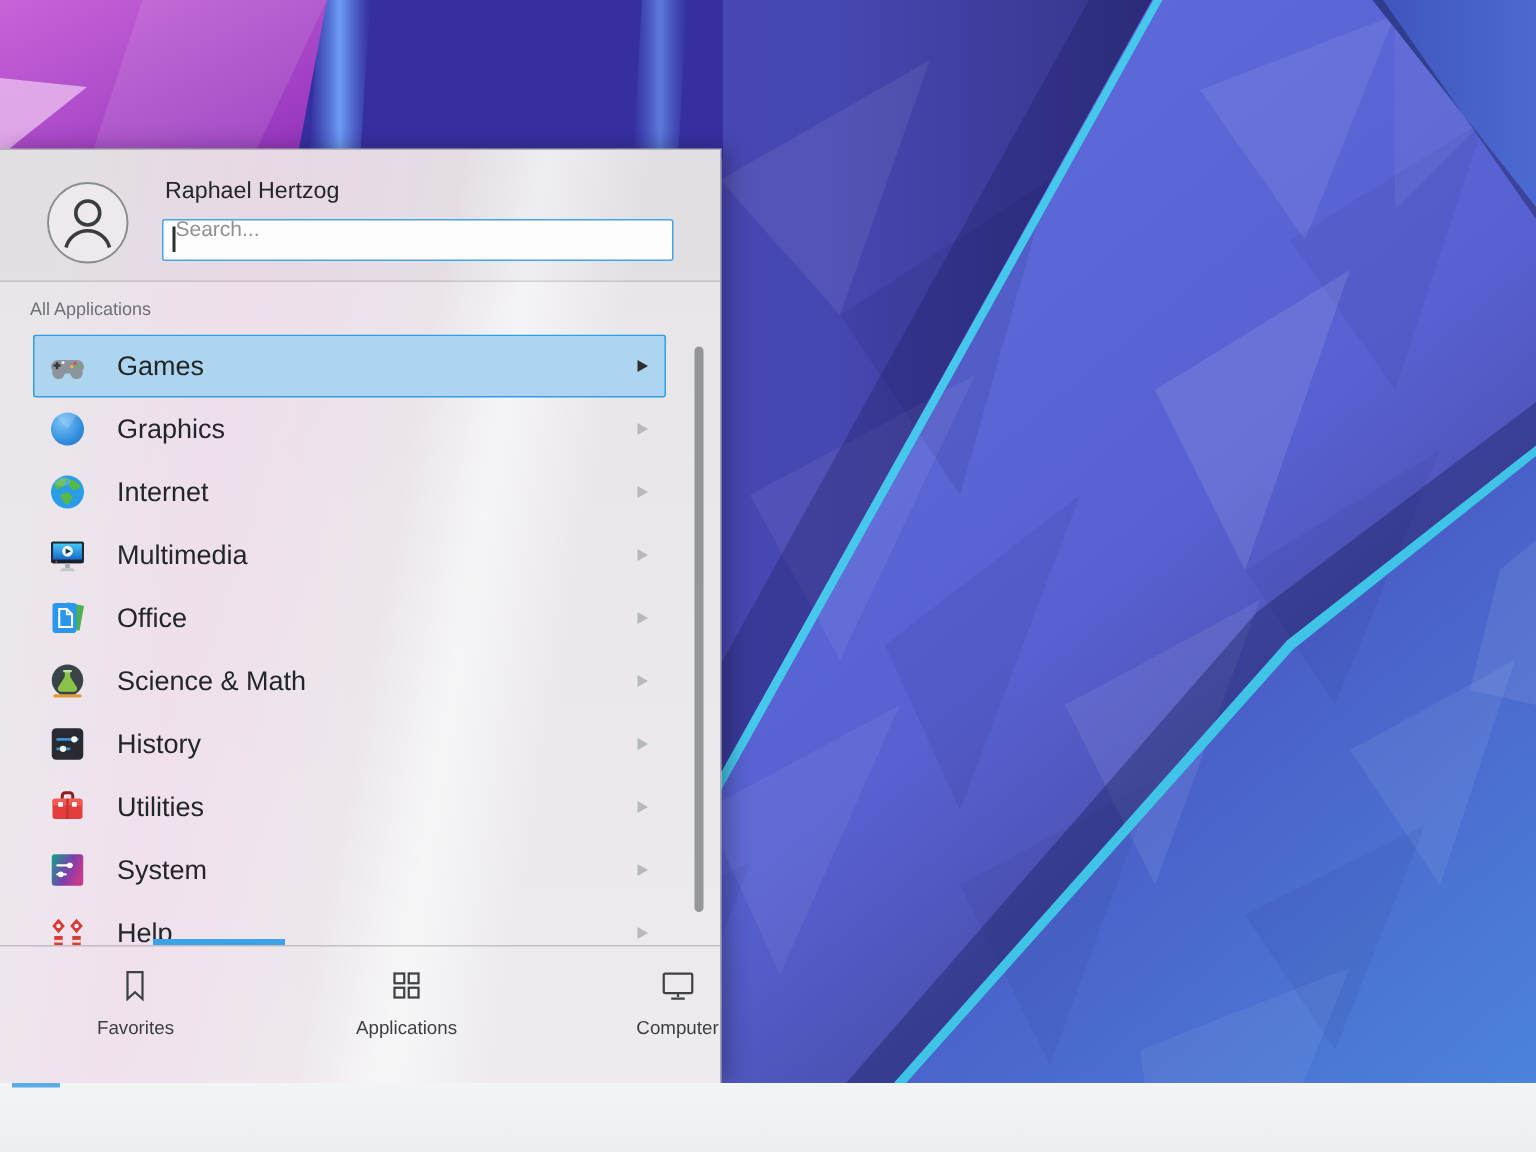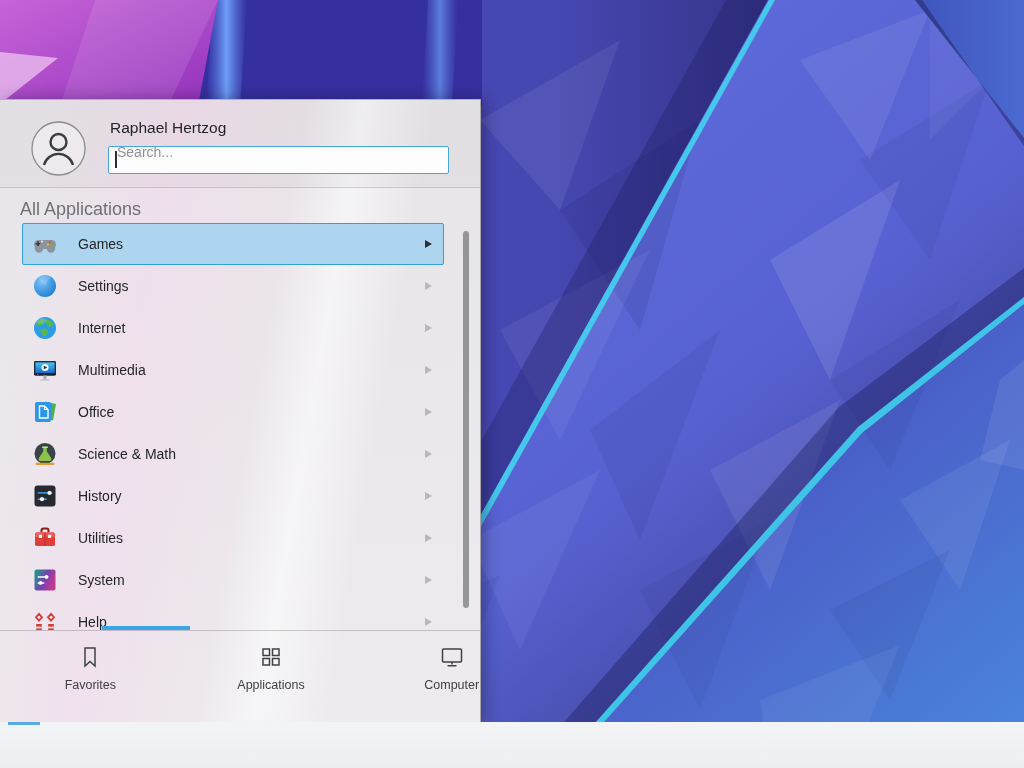--- a/index.html
+++ b/index.html
@@ -22,28 +22,28 @@
   .avatar{position:absolute;left:31px;top:21px;width:55px;height:55px;}
   .user-name{position:absolute;left:110px;top:19px;font-size:15.5px;color:#232629;}
   .search-wrap{position:absolute;left:108px;top:46px;width:341px;height:28px;box-sizing:border-box;
     background:#fdfdfd;border:1.5px solid #46a6e3;border-radius:2px;}
   .search-wrap input{position:absolute;left:0;top:0;width:100%;height:100%;box-sizing:border-box;
     border:none;outline:none;background:transparent;padding:0 6px 16px 8px;
     font-family:"Liberation Sans",sans-serif;font-size:14px;color:#8b5cf6;}
   .search-wrap input::placeholder{color:#8f9294;opacity:1;}
   .caret{position:absolute;left:6px;top:4px;width:1.5px;height:17px;background:#2c2f31;}
   .hr1{position:absolute;left:0;top:87px;width:100%;height:1px;background:rgba(0,0,0,.15);}
-  .section-label{position:absolute;left:20px;top:99px;font-size:18px;color:#6e7175;}
+  .section-label{position:absolute;left:20px;top:99px;font-size:12px;color:#6e7175;}
 
   .list{position:absolute;left:0;top:123px;width:481px;height:407px;overflow:hidden;}
   .row{height:42px;margin:0 36px 0 22px;width:422px;box-sizing:border-box;display:flex;
     align-items:center;position:relative;border:1px solid transparent;border-radius:2px;}
   .row.selected{background:#aed5ef;border-color:#2d9fe2;}
   .ricon{width:28px;height:28px;margin-left:8px;flex:0 0 auto;}
-  .rlabel{margin-left:19px;font-size:14px;color:#232629;}
+  .rlabel{margin-left:19px;font-size:18px;color:#232629;}
   .arrow{margin-left:auto;margin-right:11px;width:0;height:0;
     border-left:7px solid #b6b9bc;border-top:4.5px solid transparent;border-bottom:4.5px solid transparent;}
   .row.selected .arrow{border-left-color:#2c2f31;}
   .vscroll{position:absolute;left:463px;top:131px;width:6px;height:377px;border-radius:3px;
     background:#7e8184;opacity:.8;}
 
   .tab-divider{position:absolute;left:0;top:530px;width:100%;height:1px;background:rgba(0,0,0,.18);}
   .tab-indicator{position:absolute;left:102px;top:526px;width:88px;height:4px;background:#3ba3e8;}
   .tabbar{position:absolute;left:0;top:531px;width:542px;height:91px;display:flex;}
   .tab{flex:1;text-align:center;padding-top:13px;}
@@ -179,21 +179,21 @@
         <defs>
             <radialGradient id="iSph" cx=".35" cy=".3" r=".95">
           <stop offset="0" stop-color="#7ec3f7"></stop>
               <stop offset=".6" stop-color="#3390dd"></stop>
               <stop offset="1" stop-color="#1d6ec0"></stop>
         </radialGradient>
           </defs>
         <circle cx="14" cy="14" r="11" fill="url(#iSph)"></circle>
         <path d="M14,14 L6.5,5.5 A11,11 0 0 1 20,4.6 Z" fill="#ffffff" opacity=".16"></path>
       </svg>
-      <span class="rlabel">Settings</span>
+      <span class="rlabel">Graphics</span>
       <span class="arrow"></span>
     </div>
 
     <div class="row">
       <svg class="ricon" viewBox="0 0 28 28">
         <circle cx="14" cy="14" r="11" fill="#2b9de8"></circle>
         <path d="M5,10 Q8,4 14,5 L12,10 L7,12.5 Z" fill="#57b84a"></path>
         <path d="M15,5.5 Q21,6 23,11 L18,13 L15,10 Z" fill="#57b84a"></path>
         <path d="M9,16 L14,14 L17.5,17 L14.5,22.5 Q10.5,21.5 9,16 Z" fill="#57b84a"></path>
         <ellipse cx="10" cy="7" rx="6" ry="3" fill="#ffffff" opacity=".15"></ellipse>

